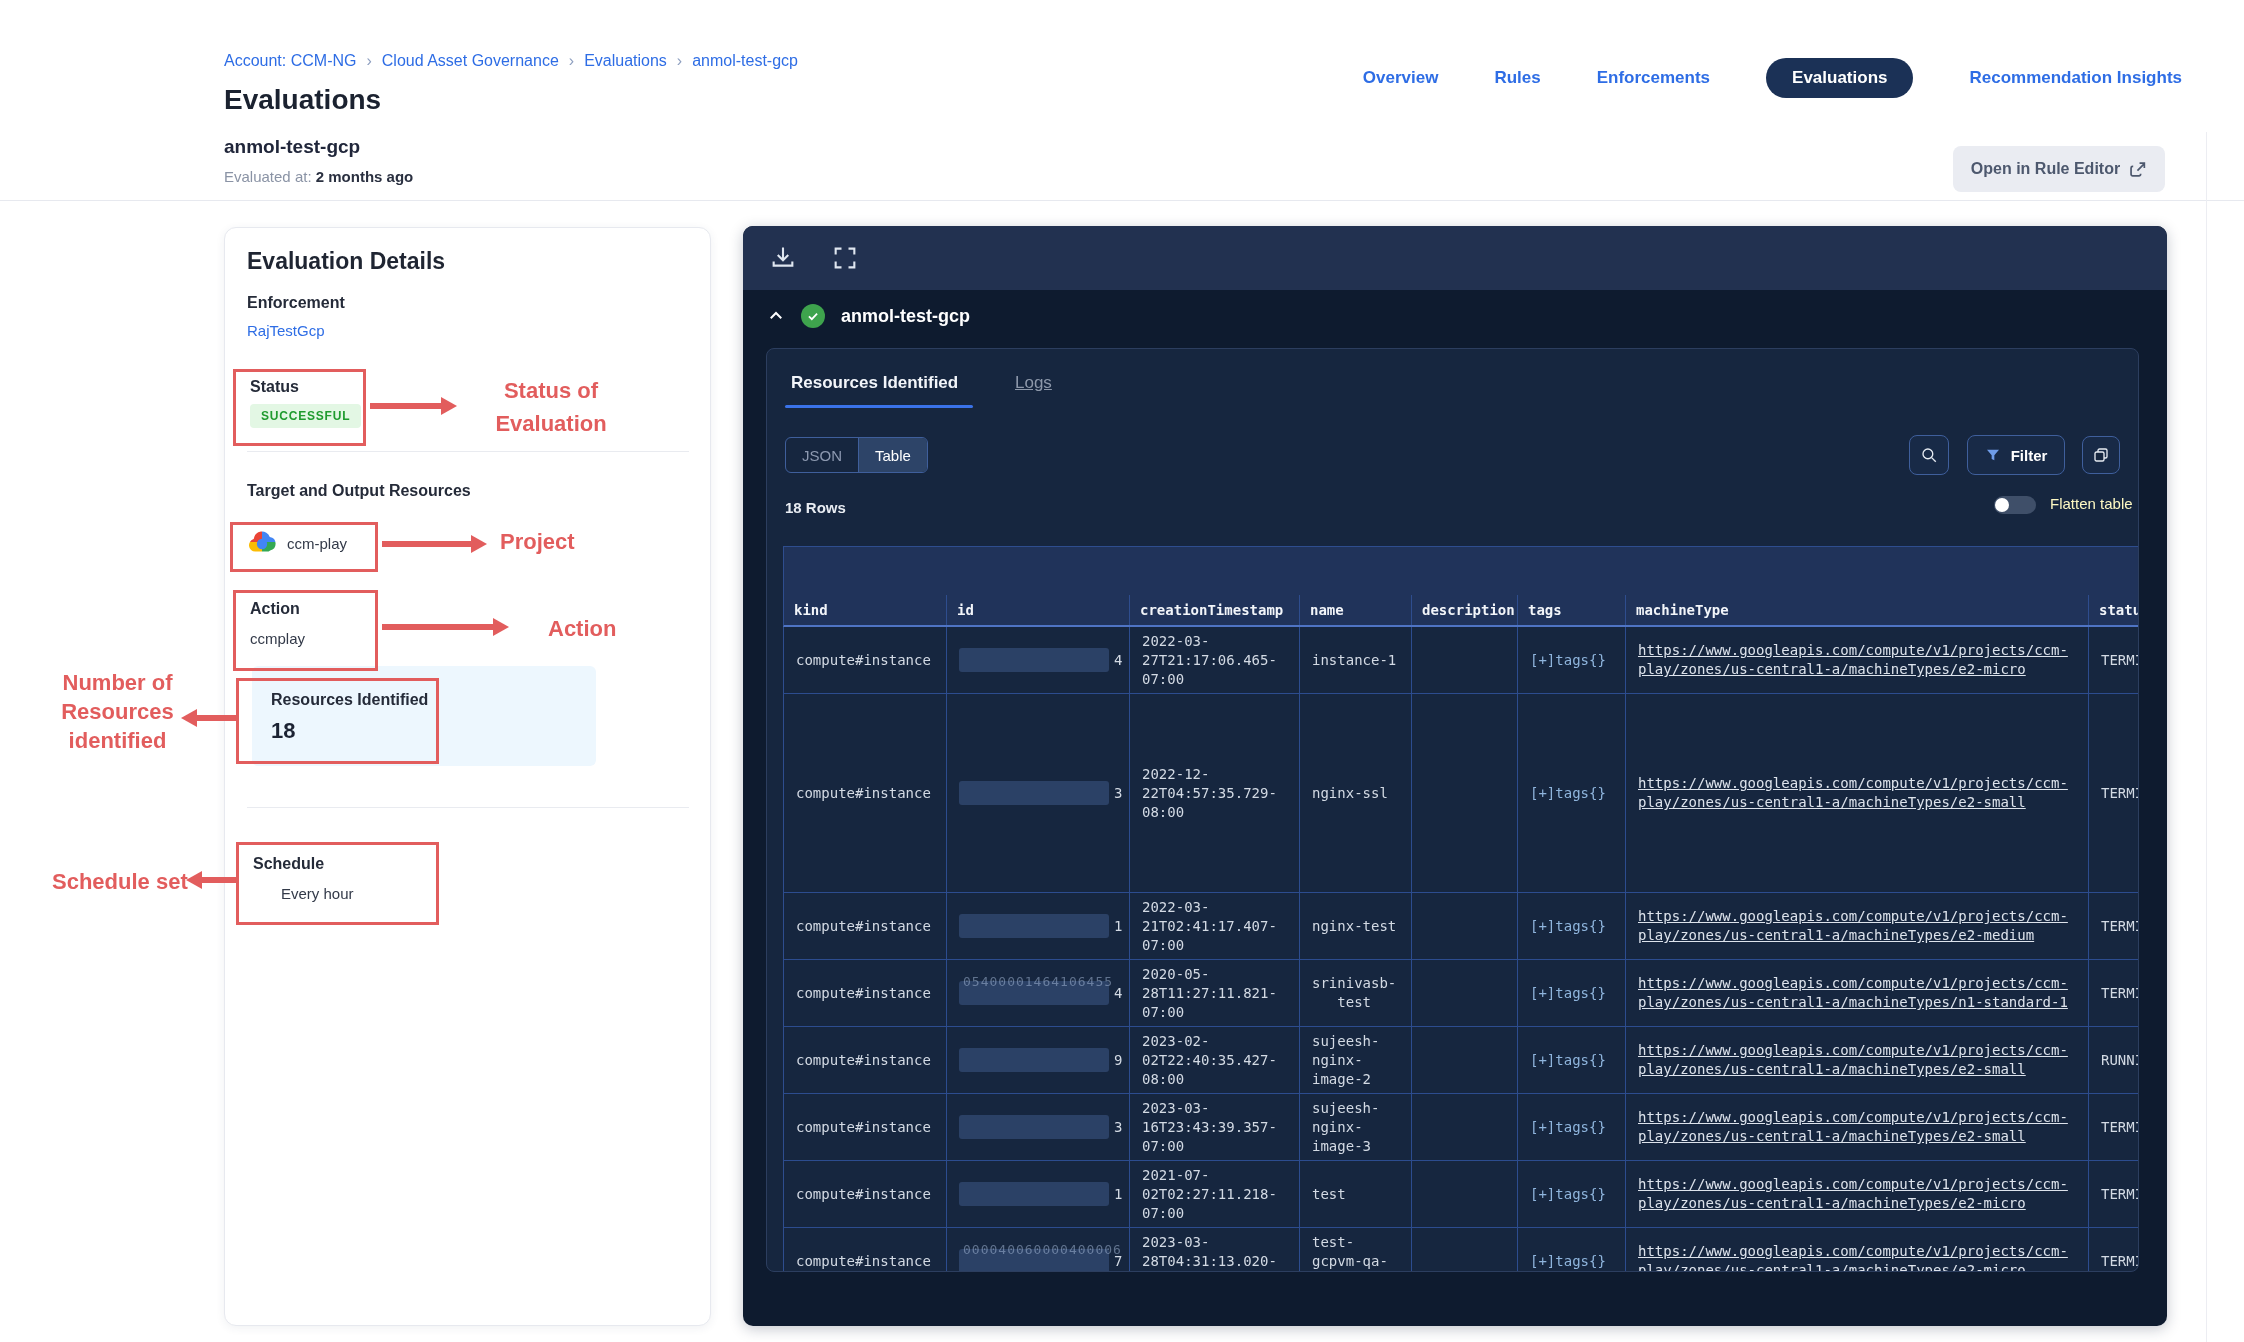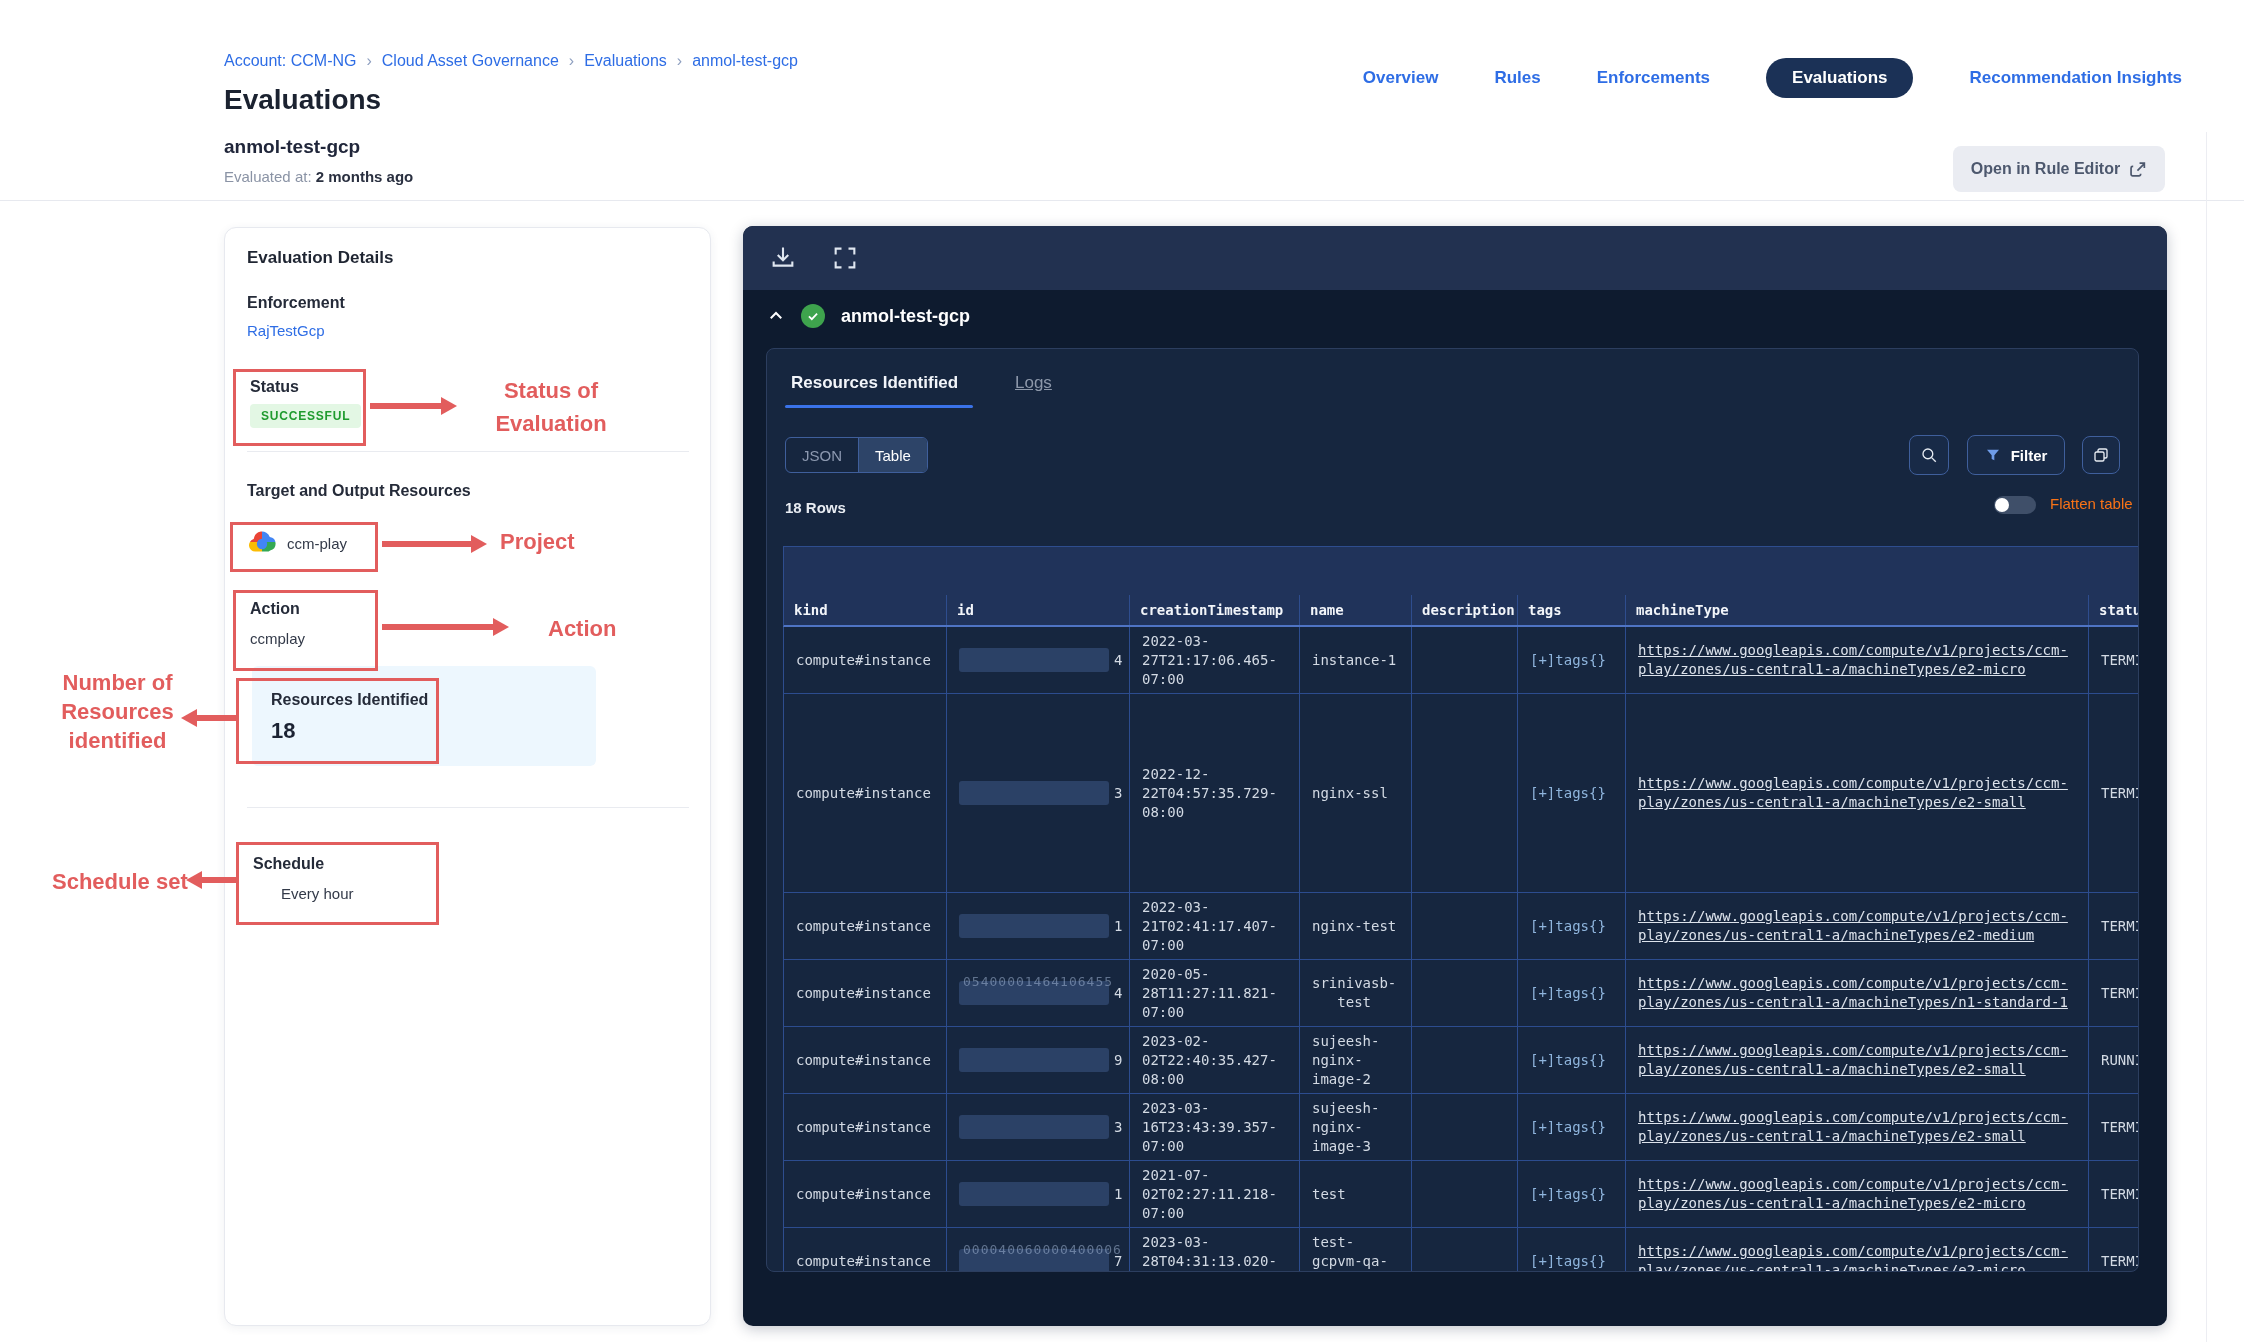--- a/index.html
+++ b/index.html
@@ -30,21 +30,21 @@
   .eval-at b { color:#2a3040; font-weight:bold; }
   .rule-editor-btn { left:1953px; top:146px; width:212px; height:46px; background:#eaecf2;
        border-radius:8px; display:flex; align-items:center; justify-content:center; gap:10px;
        font-size:16px; font-weight:bold; color:#4d586e; cursor:pointer; border:none; }
   .hdr-divider { left:0; top:200px; width:2244px; height:1px; background:#e7e9ef; }
   .right-gutter { left:2206px; top:132px; width:1px; height:1210px; background:#ecedf2; }
 
   
   .left-card { left:224px; top:227px; width:487px; height:1099px; background:#ffffff;
        border:1px solid #e7e9ef; border-radius:12px; box-shadow:0 2px 10px rgba(40,50,80,0.07); }
-  .lc-h { font-size:17px; font-weight:bold; color:#1f2532; }
+  .lc-h { font-size:23px; font-weight:bold; color:#1f2532; }
   .lc-label { font-size:16px; font-weight:bold; color:#252b39; }
   .lc-value { font-size:15px; color:#333a49; }
   .lc-link { font-size:15px; color:#2e6de5; cursor:pointer; }
   .lc-divider { height:1px; background:#e9ebf0; }
   .badge-success { display:inline-block; background:#e3f7e4; color:#209b2f; font-size:12px;
       font-weight:bold; letter-spacing:0.8px; padding:5px 11px; border-radius:4px; }
   .resources-bluebox { background:#edf7fe; border-radius:6px; }
 
   
   .red-box { position:absolute; border:3px solid #e25d5d; background:transparent; pointer-events:none; }
@@ -84,21 +84,21 @@
   .icon-btn { position:absolute; width:40px; height:40px; border:1px solid #3f5f9c; background:#182a47;
       border-radius:8px; display:flex; align-items:center; justify-content:center; cursor:pointer; }
   .filter-btn { position:absolute; width:98px; height:40px; border:1px solid #3f5f9c; background:#182a47;
       border-radius:8px; display:flex; align-items:center; justify-content:center; gap:10px;
       color:#ffffff; font-size:15px; font-weight:bold; cursor:pointer; }
 
   .rows-count { position:absolute; left:18px; top:150px; color:#e9edf3; font-size:15px; font-weight:bold; }
   .flatten-toggle { position:absolute; left:1227px; top:147px; width:42px; height:18px;
       background:#3f4f69; border-radius:9px; cursor:pointer; }
   .flatten-knob { position:absolute; left:1px; top:2px; width:14px; height:14px; background:#ffffff; border-radius:50%; }
-  .flatten-label { position:absolute; left:1283px; top:146px; color:#f97316; font-size:15px; }
+  .flatten-label { position:absolute; left:1283px; top:146px; color:#fef9c3; font-size:15px; }
 
   
   .rtable { position:absolute; left:16px; top:197px; width:1450px;
       font-family:"DejaVu Sans Mono", monospace; font-size:14px; }
   .thead { display:flex; background:#20335a; border-top:1px solid #2e4d8e; border-left:1px solid #2e4d8e;
       border-bottom:2px solid #4f74c4; }
   .th { color:#f2f5f9; font-weight:bold; padding:7px 10px; border-right:1px solid #2e4d8e;
       white-space:nowrap; overflow:hidden;margin-top:48px; }
   .tr { display:flex; border-bottom:1px solid #2c4c8f; border-left:1px solid #2e4d8e; }
   .td { color:#d3dae4; padding:6px 12px; border-right:1px solid #2c4c8f; display:flex; align-items:center;

